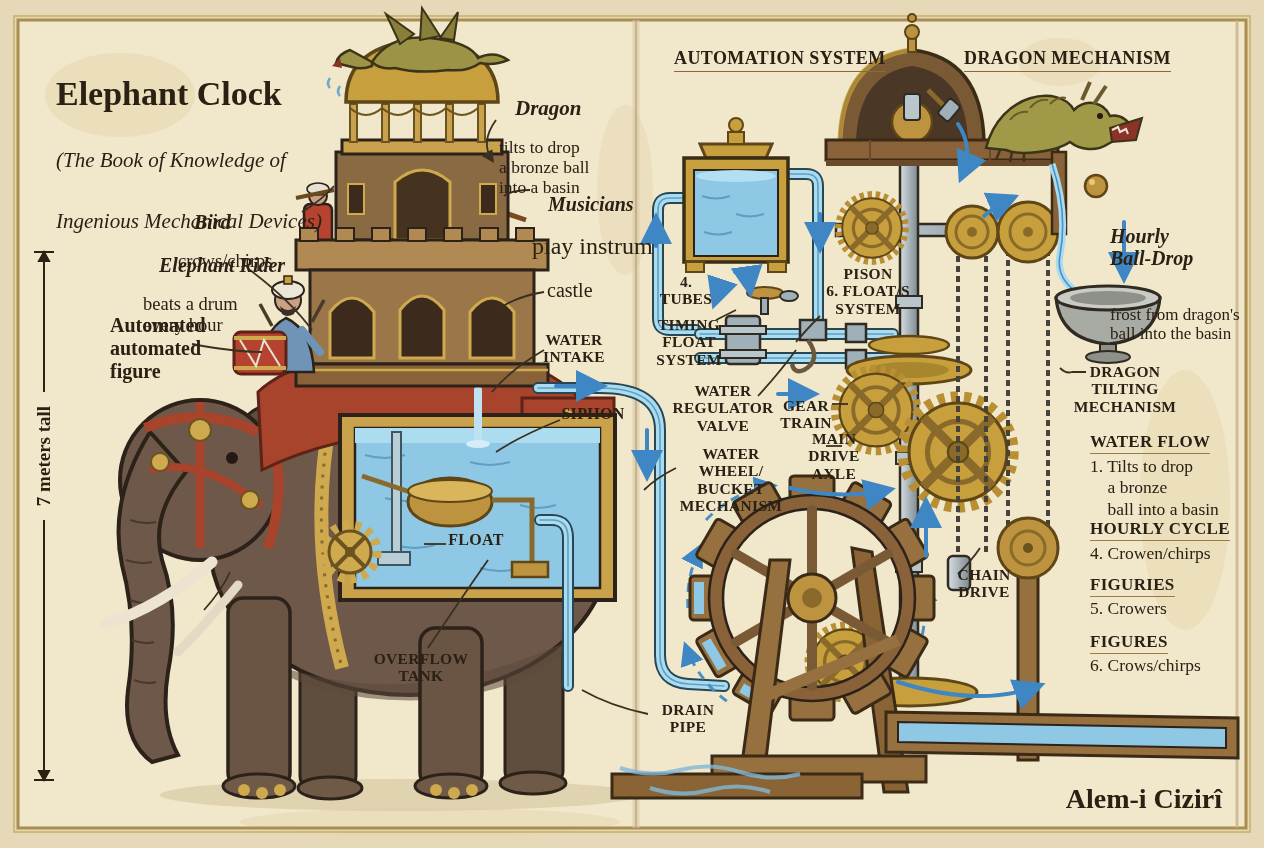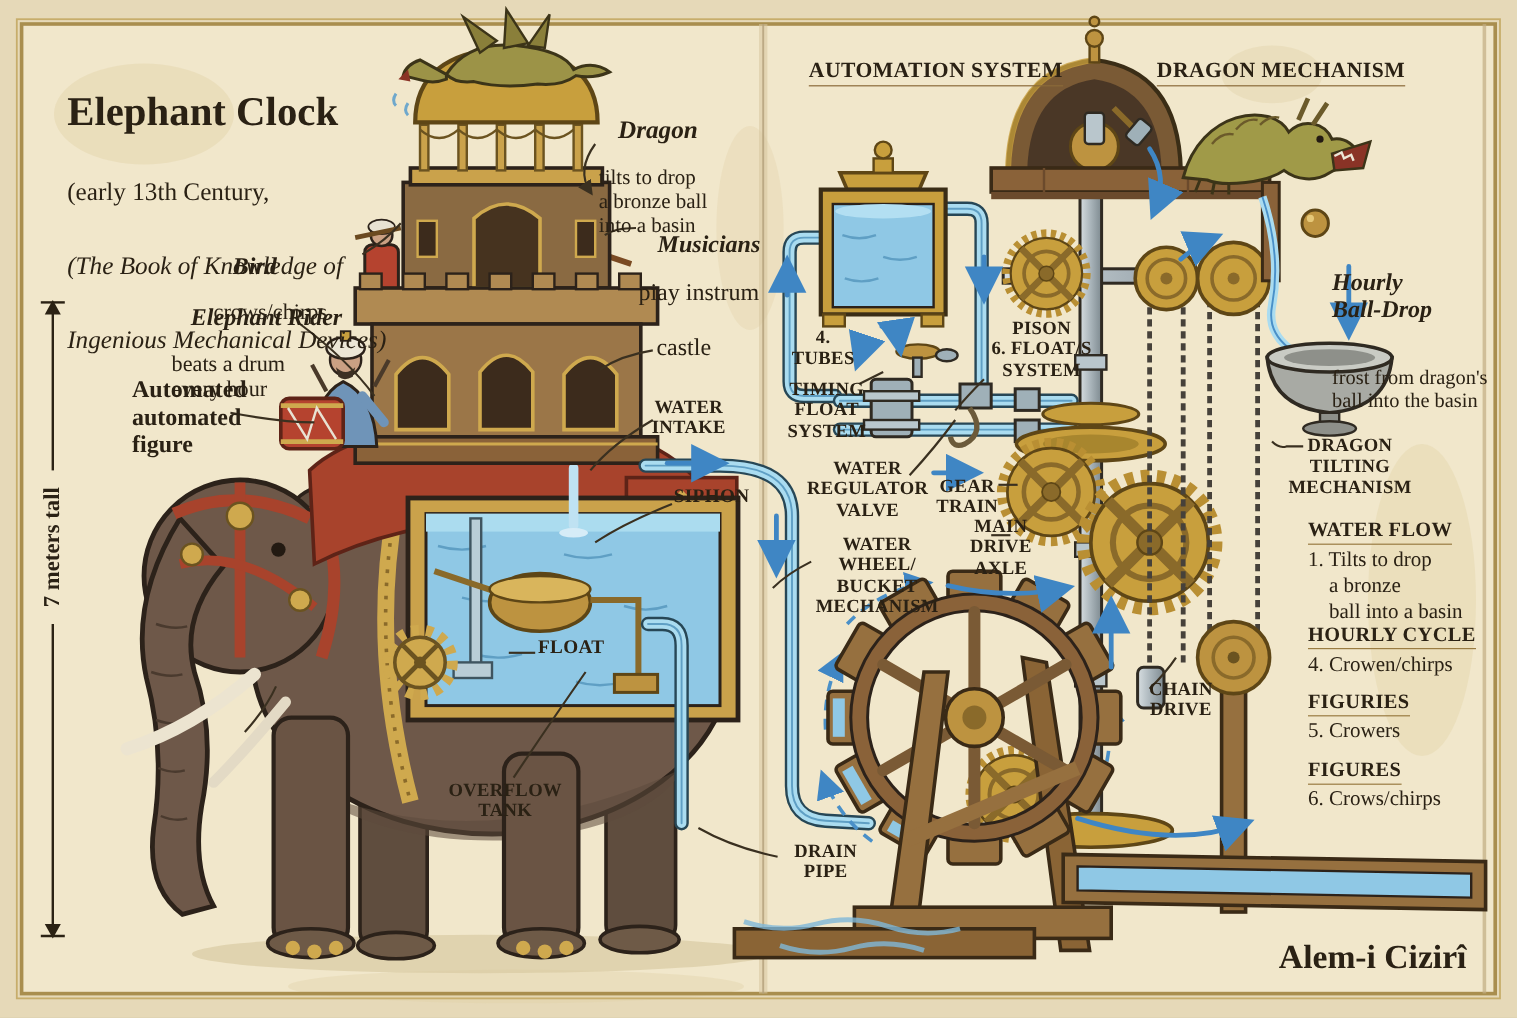--- a/index.html
+++ b/index.html
@@ -425,21 +425,20 @@
     <path class="ld" d="M676,468 Q656,478 644,490"></path>
     <path class="ld" d="M958,574 Q972,560 980,548"></path>
     <path class="ld" d="M1060,368 Q1066,374 1072,372 H1086"></path>
     <path class="ld" d="M832,404 H848"></path>
     <path class="ld" d="M826,446 H842"></path>
   </g>
 </svg>
 
   <div class="lbl" style="left:56px;top:40px;">
     <div class="t1">Elephant Clock</div>
-    <div class="t2">(early 13th Century,</div>
     <div class="t2i">(The Book of Knowledge of</div>
     <div class="t2i">Ingenious Mechanical Devices)</div>
   </div>
 
   <div class="lbl vscale" style="left:-31px;top:445px;width:150px;">7 meters tall</div>
 
   <div class="lbl" style="left:178px;top:193px;width:130px;text-align:left;">
     <span class="ihead">Bird</span>
     <div class="cbody" style="font-size:18.5px;">crows/chirps</div>
   </div>
@@ -456,21 +455,21 @@
 
   <div class="lbl" style="left:499px;top:79px;">
     <span class="ihead" style="font-size:21px;">Dragon</span>
     <div class="cbody">tilts to drop
 a bronze ball
 into a basin</div>
   </div>
 
   <div class="lbl" style="left:532px;top:175px;">
     <span class="ihead">Musicians</span>
-    <div class="cbody" style="font-size:20px;">piay instrum</div>
+    <div class="cbody" style="font-size:24px;">piay instrum</div>
   </div>
 
   <div class="lbl plain" style="left:547px;top:279px;">castle</div>
   <div class="lbl caps" style="left:532px;top:331px;width:84px;">WATER
 INTAKE</div>
   <div class="lbl caps" style="left:558px;top:405px;width:70px;font-size:16px;">SIPHON</div>
   <div class="lbl caps" style="left:446px;top:531px;width:60px;font-size:16px;">FLOAT</div>
   <div class="lbl caps" style="left:363px;top:650px;width:116px;">OVERFLOW
 TANK</div>
   <div class="lbl caps" style="left:645px;top:701px;width:86px;">DRAIN

